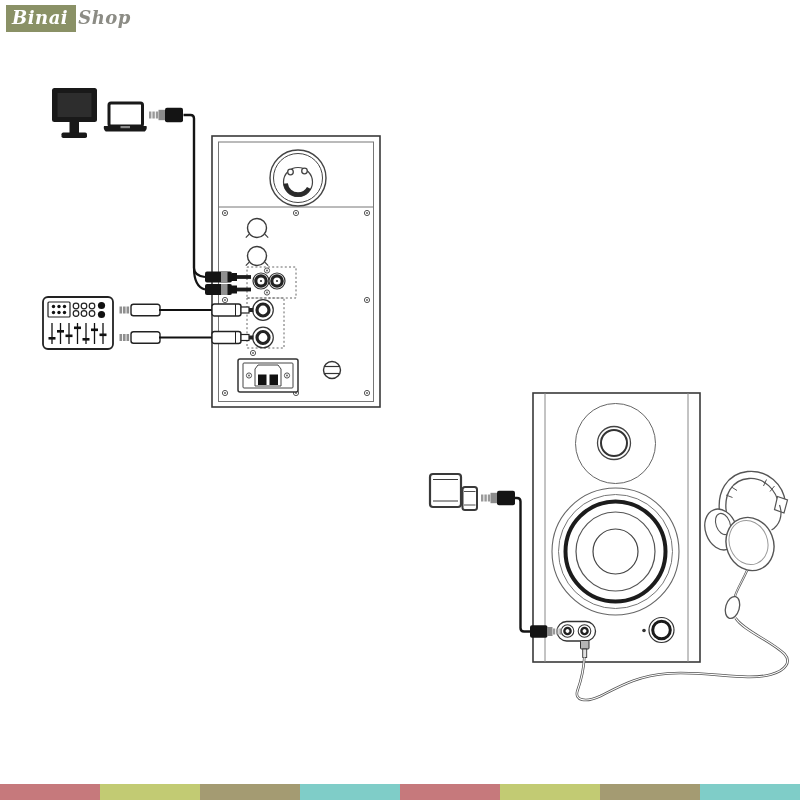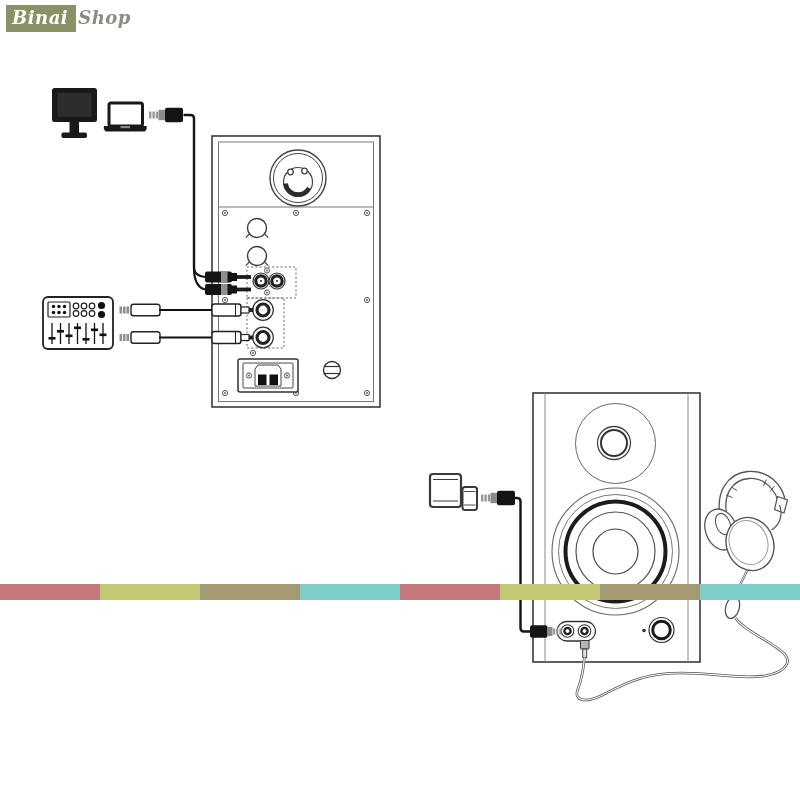--- a/index.html
+++ b/index.html
@@ -1,18 +1,18 @@
 <!DOCTYPE html>
 <html><head>
 <meta charset="utf-8">
 <style>
   html,body{margin:0;padding:0;}
   body{width:800px;height:800px;background:#ffffff;position:relative;overflow:hidden;
        font-family:"DejaVu Serif",serif;}
-  .canvas{position:absolute;inset:0;width:800px;height:600px;background:#fff;}
+  .canvas{position:absolute;inset:0;width:800px;height:800px;background:#fff;}
   .scene{position:absolute;left:0;top:0;}
   .logo{position:absolute;left:6px;top:5px;z-index:5;font-style:italic;font-weight:bold;
         font-size:18px;line-height:24px;letter-spacing:0.5px;}
   .logo-primary{display:inline-block;padding:1px 8px 2px 6px;color:#ffffff;background:#8a9166;}
   .logo-secondary{display:inline-block;padding:1px 2px 2px 2px;color:#8c8c85;}
   .stripe{position:absolute;left:0;bottom:0;width:800px;height:16px;display:flex;z-index:5;}
   .stripe span{flex:1 1 0;height:16px;display:block;}
 </style>
 </head>
 <body>

